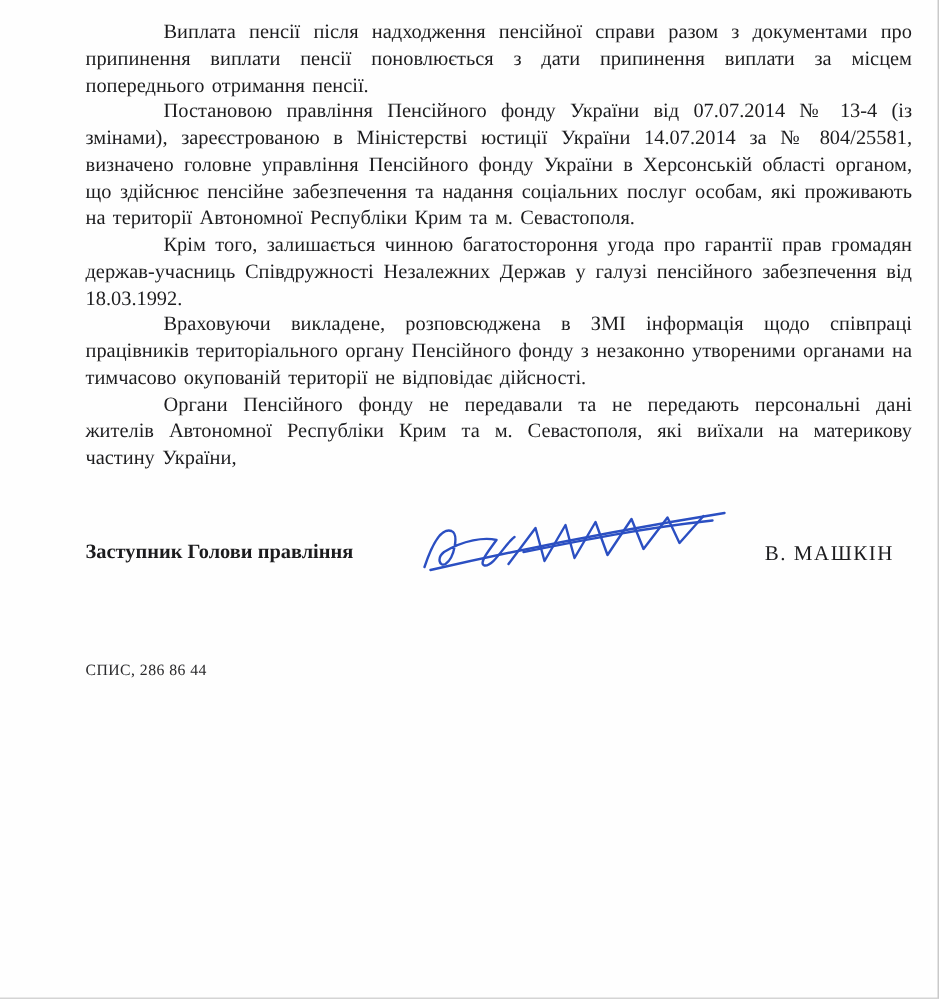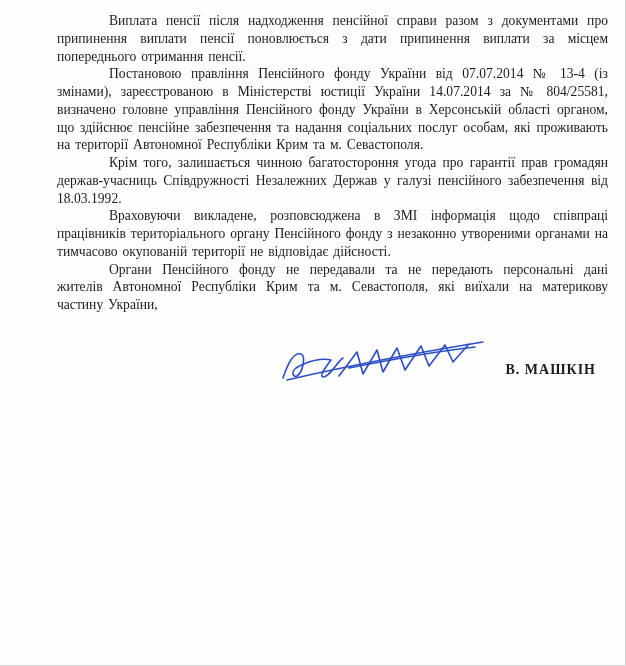--- a/index.html
+++ b/index.html
@@ -41,21 +41,21 @@
     left: 0;
     top: 16px;
     font-weight: bold;
     font-size: 13.6px;
     white-space: nowrap;
   }
   .sig-name {
     position: absolute;
     right: 2px;
     top: 18px;
-    font-weight: bold;
+    font-weight: normal;
     font-size: 14px;
     letter-spacing: 1px;
     white-space: nowrap;
   }
   .sig-scribble {
     position: absolute;
     left: 222px;
     top: -6px;
     width: 210px;
     height: 50px;
@@ -80,27 +80,29 @@
 
   <div class="body-text">
     <p>Виплата пенсії після надходження пенсійної справи разом з документами про припинення виплати пенсії поновлюється з дати припинення виплати за місцем попереднього отримання пенсії.</p>
     <p>Постановою правління Пенсійного фонду України від 07.07.2014 № 13-4 (із змінами), зареєстрованою в Міністерстві юстиції України 14.07.2014 за № 804/25581, визначено головне управління Пенсійного фонду України в Херсонській області органом, що здійснює пенсійне забезпечення та надання соціальних послуг особам, які проживають на території Автономної Республіки Крим та м. Севастополя.</p>
     <p>Крім того, залишається чинною багатостороння угода про гарантії прав громадян держав-учасниць Співдружності Незалежних Держав у галузі пенсійного забезпечення від 18.03.1992.</p>
     <p>Враховуючи викладене, розповсюджена в ЗМІ інформація щодо співпраці працівників територіального органу Пенсійного фонду з незаконно утвореними органами на тимчасово окупованій території не відповідає дійсності.</p>
     <p>Органи Пенсійного фонду не передавали та не передають персональні дані жителів Автономної Республіки Крим та м. Севастополя, які виїхали на материкову частину України,</p>
   </div>
 
   <div class="signature-row">
+    <span class="sig-title">Заступник Голови правління</span>
     <span class="sig-scribble">
       <svg viewBox="0 0 210 50" xmlns="http://www.w3.org/2000/svg">
         <g fill="none" stroke="#2b4fc2" stroke-width="1.6" stroke-linecap="round" stroke-linejoin="round">
           <path d="M4 40 C 10 22, 16 14, 22 16 C 27 18, 24 34, 18 38 C 14 40, 12 34, 17 30 C 30 22, 44 20, 52 22 C 46 30, 40 38, 44 39 C 50 40, 58 24, 64 20"></path>
           <path d="M60 38 L 78 14 L 84 36 L 98 12 L 104 34 L 118 10 L 126 32 L 142 8 L 150 28 L 166 7 L 174 24 L 190 6"></path>
           <path d="M8 42 C 60 30, 130 16, 204 4"></path>
           <path d="M70 30 C 110 22, 150 14, 196 9"></path>
         </g>
       </svg>
     </span>
     <span class="sig-name">В. МАШКІН</span>
   </div>
 
+  <div class="footer-note">СПИС, 286 86 44</div>
 
 </div>
 
 </body></html>

